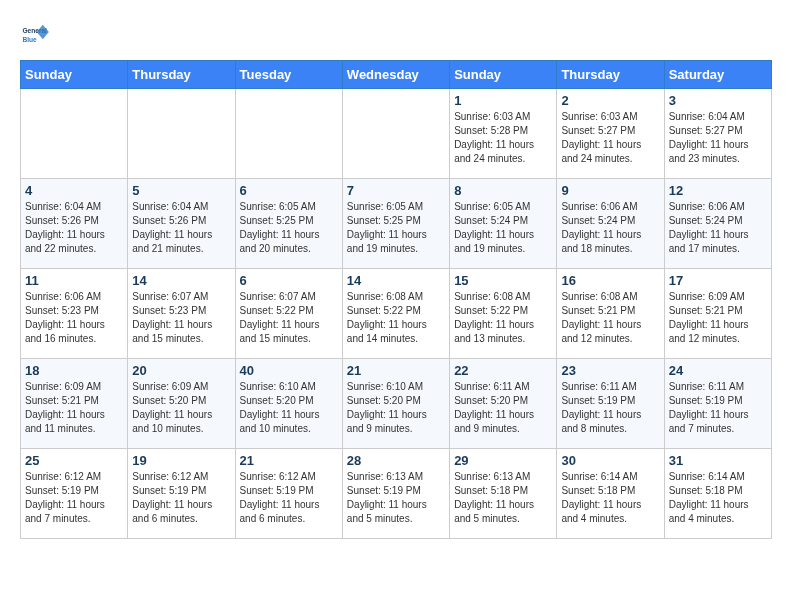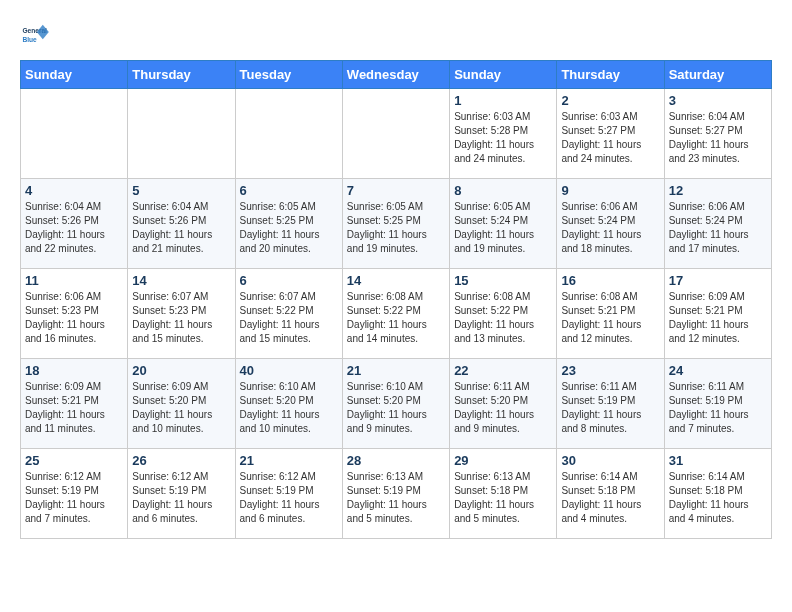--- a/index.html
+++ b/index.html
@@ -306,21 +306,21 @@
       </tr>
       <tr>
         <td>
           <span class="day-number">25</span>
           <div class="day-info" style="white-space: pre-line;">Sunrise: 6:12 AM
 Sunset: 5:19 PM
 Daylight: 11 hours
 and 7 minutes.</div>
         </td>
         <td>
-          <span class="day-number">26</span>
+          <span class="day-number">19</span>
           <div class="day-info" style="white-space: pre-line;">Sunrise: 6:12 AM
 Sunset: 5:19 PM
 Daylight: 11 hours
 and 6 minutes.</div>
         </td>
         <td>
           <span class="day-number">21</span>
           <div class="day-info" style="white-space: pre-line;">Sunrise: 6:12 AM
 Sunset: 5:19 PM
 Daylight: 11 hours

